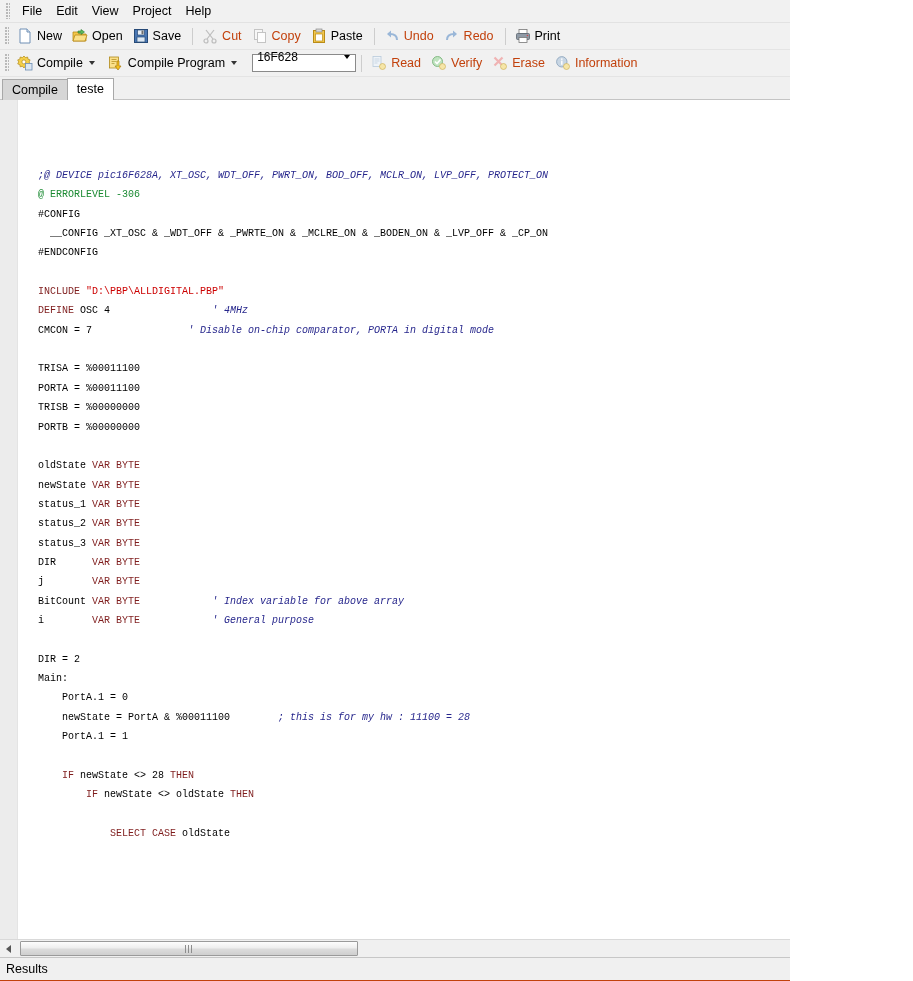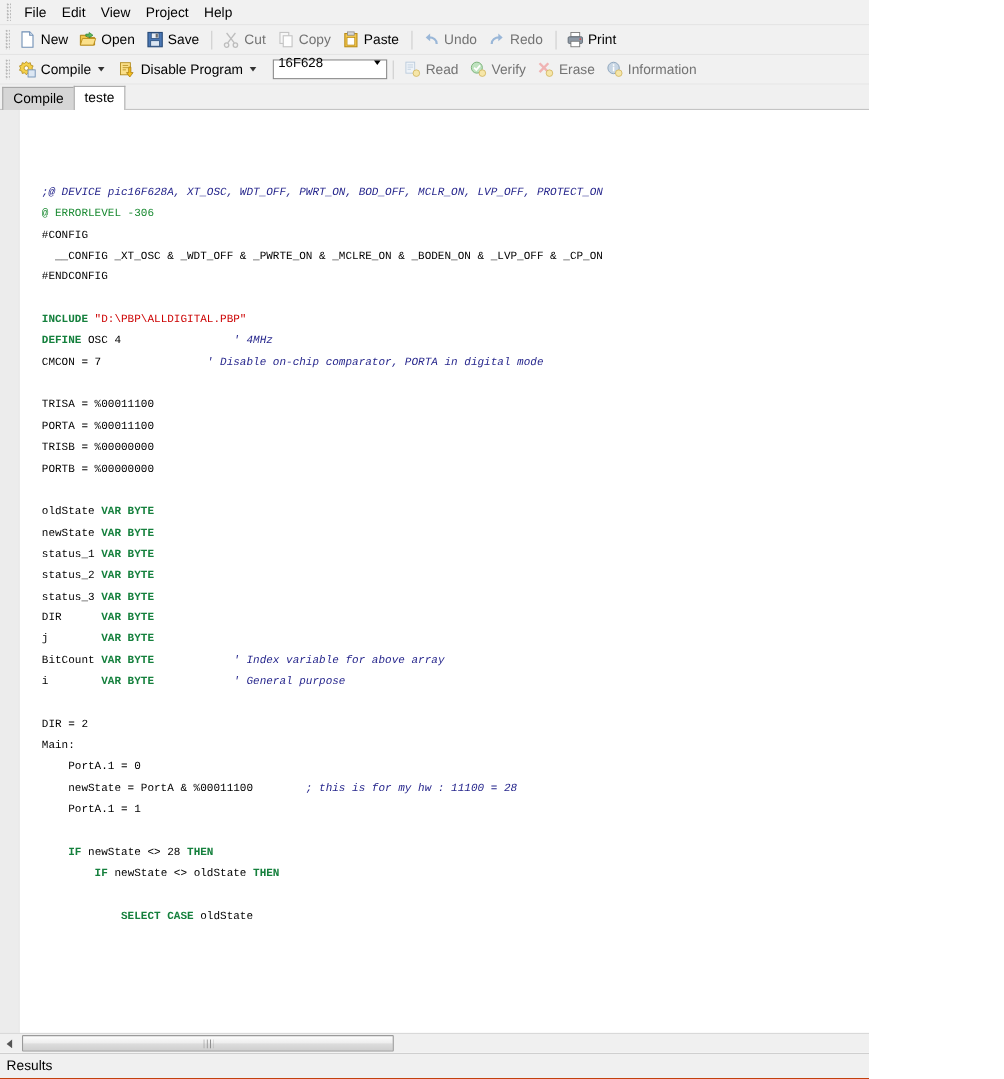--- a/index.html
+++ b/index.html
@@ -61,21 +61,21 @@
   .tbtn {
     display: flex; align-items: center;
     gap: 4px;
     padding: 2px 5px 2px 3px;
     font-size: 12.5px;
     border: 1px solid transparent;
     border-radius: 2px;
     cursor: default;
     white-space: nowrap;
   }
-  .tbtn.disabled { color: #737373; }
+  .tbtn.disabled { color: #c2410c; }
   .tsep {
     width: 1px; height: 17px;
     background: #cdcdcd;
     margin: 0 5px;
   }
   .ico { width: 16px; height: 16px; display: block; flex: 0 0 16px; }
   .caret {
     width: 0; height: 0;
     border-left: 3.5px solid transparent;
     border-right: 3.5px solid transparent;
@@ -164,21 +164,21 @@
   }
   .margin-line {
     position: absolute;
     left: 805px;
     top: 0; bottom: 0;
     width: 1px;
     background: #c9c9c9;
     z-index: 1;
   }
   .code .ln { height: 19.35px; }
-  .kw  { font-weight: bold; color: #15803d; }
+  .kw  { font-weight: normal; color: #7f1d1d; }
   .cmt { color: #26268c; font-style: italic; }
   .str { color: #cc0000; }
   .grn { color: #1a8a32; }
   .pln { color: #000000; }
 
   
   .hscroll {
     height: 17px;
     flex: 0 0 17px;
     background: #f0f0f0;
@@ -355,21 +355,21 @@
       <span>Compile</span>
       <span class="caret"></span>
     </div>
 
     <div class="tbtn">
       <svg class="ico" viewBox="0 0 16 16">
         <rect x="1.5" y="2" width="9" height="11" fill="#fbe08a" stroke="#b0891a" stroke-width="0.8"></rect>
         <path d="M3.5 4.5h5M3.5 6.5h5M3.5 8.5h3" stroke="#b0891a" stroke-width="0.7"></path>
         <path d="M11 6v5h2l-3 4-3-4h2V6z" fill="#f5c01e" stroke="#a9790d" stroke-width="0.7"></path>
       </svg>
-      <span>Disable Program</span>
+      <span>Compile Program</span>
       <span class="caret"></span>
     </div>
 
     <div class="combo">
       <span>16F628</span>
       <span class="caret"></span>
     </div>
 
     <div class="tsep"></div>
 

